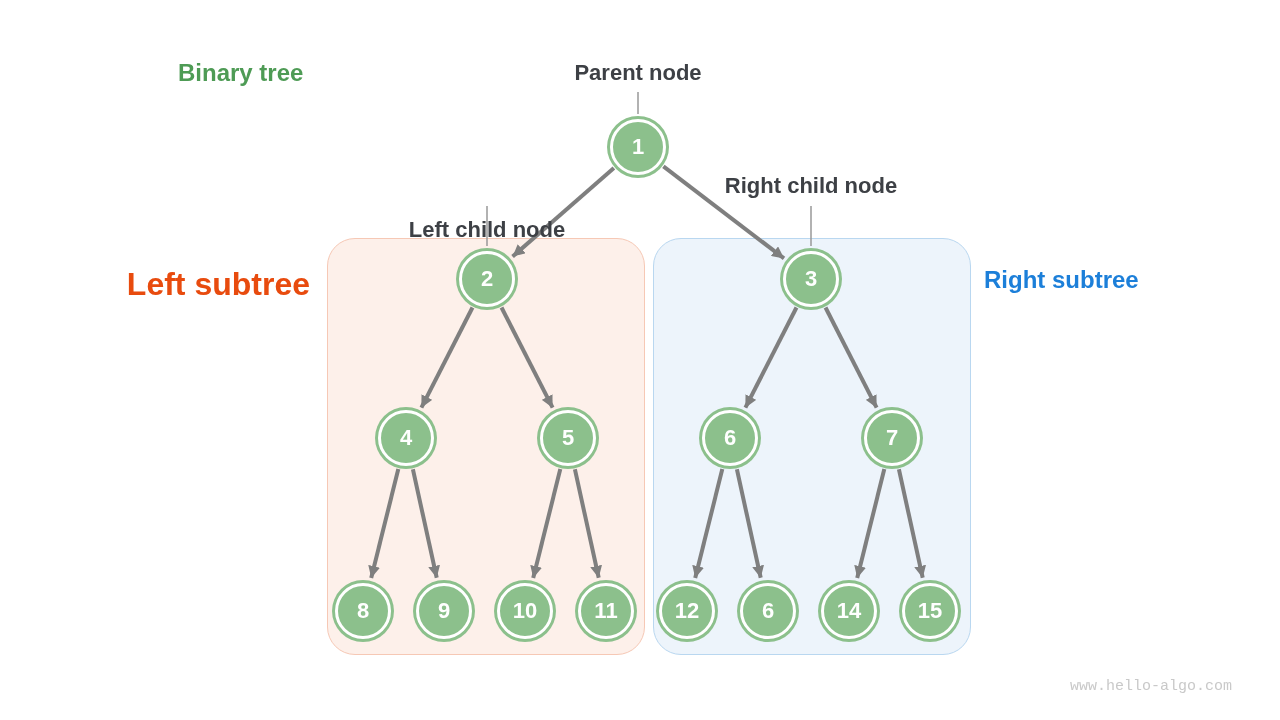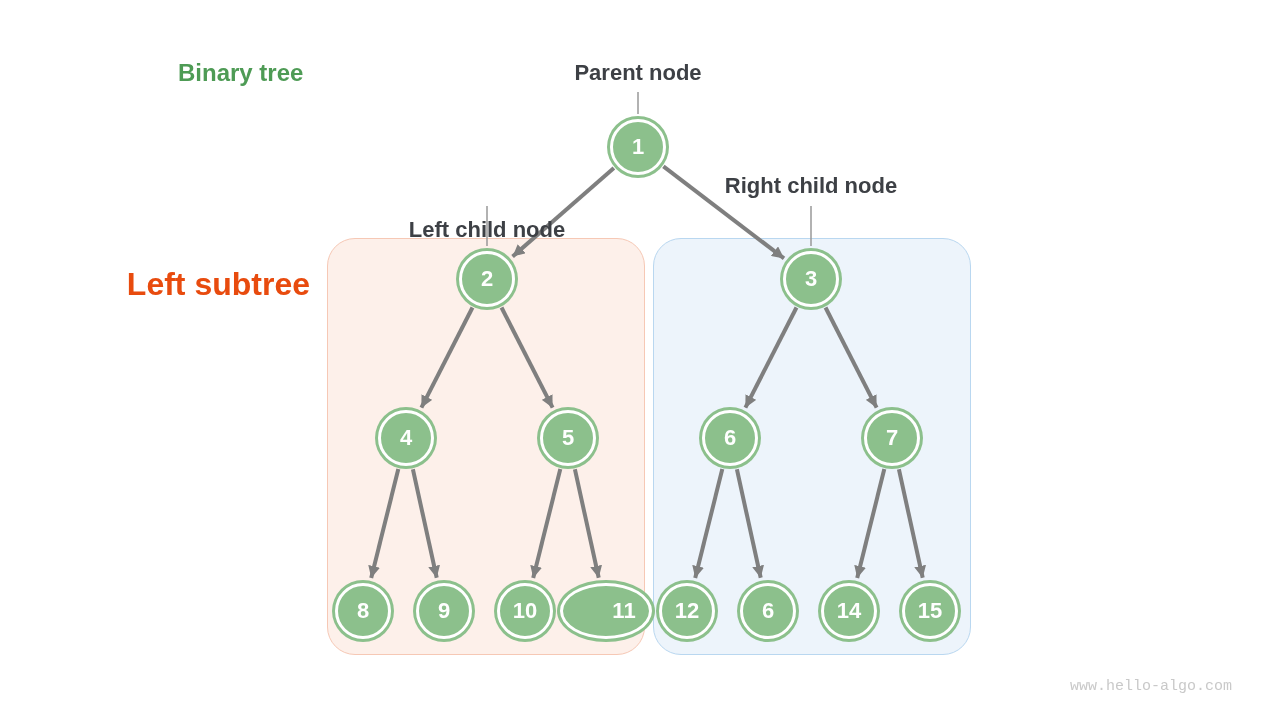--- a/index.html
+++ b/index.html
@@ -139,21 +139,21 @@
       </div>
       <div class="node" style="left: 363px; top: 611px;">
         <span>8</span>
       </div>
       <div class="node" style="left: 444px; top: 611px;">
         <span>9</span>
       </div>
       <div class="node" style="left: 525px; top: 611px;">
         <span>10</span>
       </div>
-      <div class="node" style="left: 606px; top: 611px; padding-left: 36px;">
+      <div class="node" style="left: 606px; top: 611px;">
         <span>11</span>
       </div>
       <div class="node" style="left: 687px; top: 611px;">
         <span>12</span>
       </div>
       <div class="node" style="left: 768px; top: 611px;">
         <span>6</span>
       </div>
       <div class="node" style="left: 849px; top: 611px;">
         <span>14</span>
@@ -161,15 +161,16 @@
       <div class="node" style="left: 930px; top: 611px;">
         <span>15</span>
       </div>
     </div>
 
   <div class="label" id="diagram-title">Binary tree</div>
   <div class="label" id="parent-node-label">Parent node</div>
   <div class="label" id="left-child-node-label">Left child node</div>
   <div class="label" id="right-child-node-label">Right child node</div>
   <div class="label" id="left-subtree-label">Left subtree</div>
+  <div class="label" id="right-subtree-label">Right subtree</div>
 
   <div id="watermark">www.hello-algo.com</div>
 </div>
 
 </body></html>

